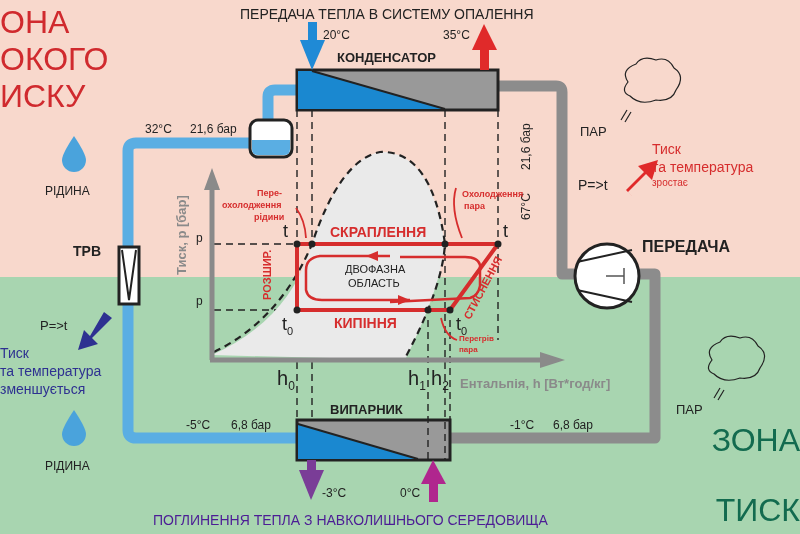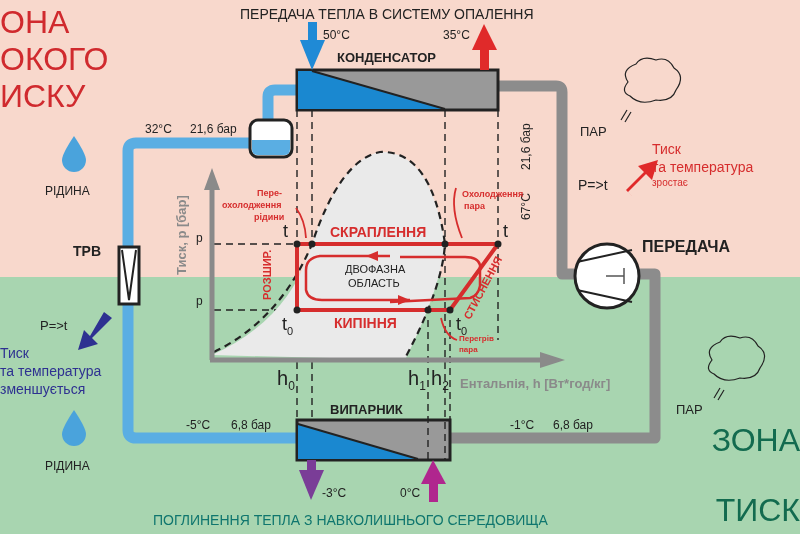--- a/index.html
+++ b/index.html
@@ -6,21 +6,21 @@
   body{width:800px;height:534px;overflow:hidden;position:relative;font-family:"Liberation Sans",sans-serif;}
   #stage{position:absolute;left:0;top:0;width:800px;height:534px;}
   .t{position:absolute;white-space:nowrap;line-height:1;}
   .zone-hi{color:#d02a2e;font-size:32px;text-align:center;}
   .zone-lo{color:#136b4f;font-size:32px;text-align:right;}
   .dark{color:#222;}
   .red{color:#d62d2d;}
   .bold{font-weight:bold;}
   .grey{color:#8a8a8a;}
   .navy{color:#2e3191;}
-  .purple{color:#0f766e;}
+  .purple{color:#4c1d95;}
 </style>
 </head>
 <body>
 
 <div id="stage">
 <svg width="800" height="534" viewBox="0 0 800 534" xmlns="http://www.w3.org/2000/svg" style="position:absolute;left:0;top:0">
 
   <rect x="0" y="0" width="800" height="277" fill="#f8d8cc"></rect>
   <rect x="0" y="277" width="800" height="257" fill="#a8d5b0"></rect>
 
@@ -153,21 +153,21 @@
 <div class="t zone-hi" style="left:0;top:6px">ОНА</div>
 <div class="t zone-hi" style="left:0;top:43px">ОКОГО</div>
 <div class="t zone-hi" style="left:0;top:80px">ИСКУ</div>
 <div class="t zone-lo" style="right:0;top:424px">ЗОНА</div>
 <div class="t zone-lo" style="right:0;top:494px">ТИСК</div>
 
 <div class="t dark" style="left:240px;top:7px;font-size:14px">ПЕРЕДАЧА ТЕПЛА В СИСТЕМУ ОПАЛЕННЯ</div>
 <div class="t purple" style="left:153px;top:513px;font-size:14px">ПОГЛИНЕННЯ ТЕПЛА З НАВКОЛИШНЬОГО СЕРЕДОВИЩА</div>
 
 <div class="t dark bold" style="left:337px;top:51px;font-size:13px">КОНДЕНСАТОР</div>
-<div class="t dark" style="left:323px;top:29px;font-size:12px">50°C</div>
+<div class="t dark" style="left:323px;top:29px;font-size:12px">20°C</div>
 <div class="t dark" style="left:443px;top:29px;font-size:12px">35°C</div>
 <div class="t dark bold" style="left:330px;top:403px;font-size:13px">ВИПАРНИК</div>
 <div class="t dark" style="left:322px;top:487px;font-size:12px">-3°C</div>
 <div class="t dark" style="left:400px;top:487px;font-size:12px">0°C</div>
 
 <div class="t dark bold" style="left:642px;top:239px;font-size:16px">ПЕРЕДАЧА</div>
 <div class="t dark bold" style="left:73px;top:244px;font-size:14px">ТРВ</div>
 
 <div class="t dark" style="left:145px;top:123px;font-size:12px">32°C</div>
 <div class="t dark" style="left:190px;top:123px;font-size:12px">21,6 бар</div>

